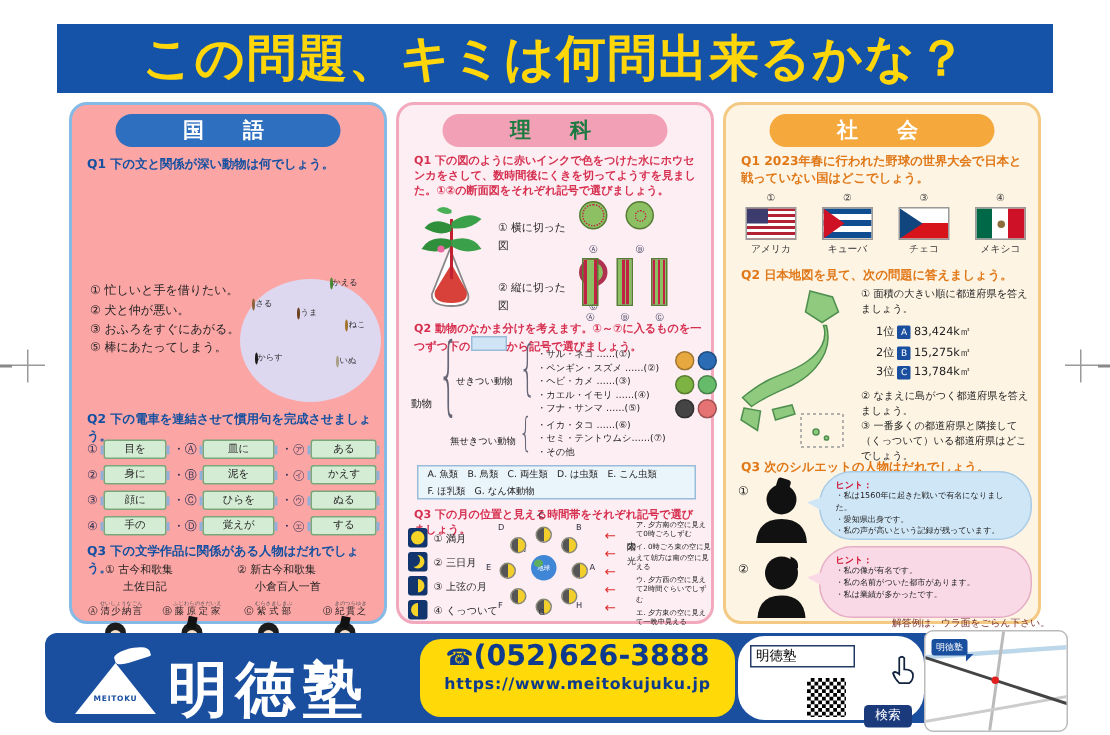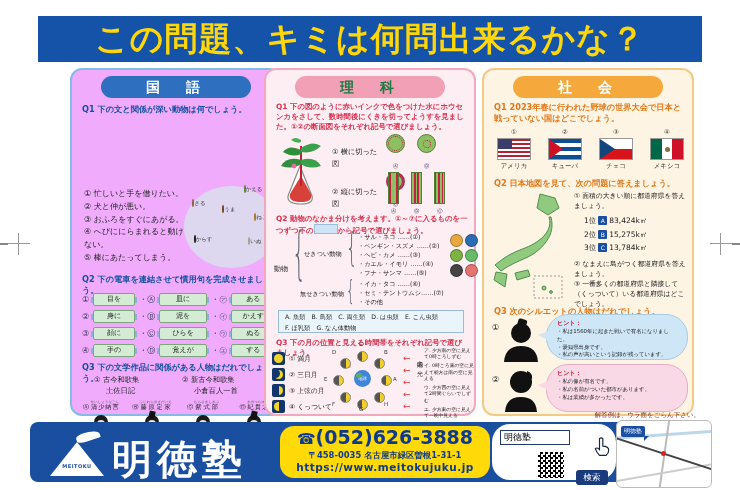--- a/index.html
+++ b/index.html
@@ -4,21 +4,21 @@
 <style>
   html,body{margin:0;padding:0;background:#fff;}
   .canvas{position:relative;width:740px;height:490px;background:#fff;overflow:hidden;
           font-family:"DejaVu Sans","Liberation Sans",sans-serif;color:#222;}
   
   .headline{position:absolute;left:38px;top:16px;width:664px;height:46px;background:#1553a8;
             display:flex;align-items:center;justify-content:center;}
   .headline span{color:#ffd60a;font-size:33px;font-weight:900;letter-spacing:1px;white-space:nowrap;}
   
   .card{position:absolute;top:68px;width:212px;height:348px;border-radius:12px;border:2px solid;box-sizing:border-box;}
-  .card.kokugo{left:46px;background:#f0abfc;border-color:#85b9e6;margin-left:24px;}
+  .card.kokugo{left:46px;background:#fca5a5;border-color:#85b9e6;}
   .card.rika{left:264px;background:#fdeef3;border-color:#f2a9bd;}
   .card.shakai{left:482px;background:#fdf4e4;border-color:#f3c983;}
   .pill{position:absolute;left:50%;transform:translateX(-50%);top:6px;width:150px;height:22px;border-radius:11px;
         text-align:center;font-weight:bold;font-size:14px;line-height:22px;letter-spacing:6px;}
   .kokugo .pill{background:#2e6fc0;color:#fff;}
   .rika .pill{background:#f2a0b5;color:#1a7a40;}
   .shakai .pill{background:#f5a83c;color:#fff;}
   .qh{position:absolute;font-weight:bold;font-size:8.2px;line-height:1.35;}
   .kokugo .qh{color:#1450a0;} .rika .qh{color:#d63050;} .shakai .qh{color:#e07818;}
   .bt{position:absolute;font-size:8px;line-height:1.6;color:#222;}
@@ -165,21 +165,20 @@
     <div class="pill">国　語</div>
 
     <div class="qh" style="left:10px;top:34px;width:192px;">
       <span>Q1</span>
       <span>下の文と関係が深い動物は何でしょう。</span>
     </div>
     <div class="bt" style="left:12px;top:118px;width:104px;">
       <div>① 忙しいと手を借りたい。</div>
       <div>② 犬と仲が悪い。</div>
       <div>③ おふろをすぐにあがる。</div>
-      <div>④ へびににらまれると動けない。</div>
       <div>⑤ 棒にあたってしまう。</div>
     </div>
     <div class="blob">
       <div class="ani" style="left:2px;top:14px;"><i class="dot" style="background:#c89058;"></i><span>さる</span></div>
       <div class="ani" style="left:56px;top:0px;"><i class="dot" style="background:#6cc04a;"></i><span>かえる</span></div>
       <div class="ani" style="left:64px;top:28px;"><i class="dot" style="background:#e8a840;"></i><span>ねこ</span></div>
       <div class="ani" style="left:6px;top:50px;"><i class="dot" style="background:#2a2a2a;"></i><span>からす</span></div>
       <div class="ani" style="left:32px;top:20px;"><i class="dot" style="background:#9a6030;width:18px;height:18px;"></i><span>うま</span></div>
       <div class="ani" style="left:58px;top:52px;"><i class="dot" style="background:#f2e2c0;"></i><span>いぬ</span></div>
     </div>
@@ -484,21 +483,20 @@
 
   <div class="bar">
     <div class="logo">
       <i class="wing"></i>
       <i class="mt"></i>
       <span class="lt">MEITOKU</span>
     </div>
     <div class="school">明徳塾</div>
     <div class="ybox">
       <div class="ph"><span class="tel">☎</span><span>(052)626-3888</span></div>
-      <div class="ad">〒458-0035 名古屋市緑区曽根1-31-1</div>
       <div class="ur">https://www.meitokujuku.jp</div>
     </div>
     <div class="wpanel">
       <input class="sinput" type="text" value="明徳塾" style="">
       <button class="sbtn">検索</button>
       <svg class="hand" viewBox="0 0 20 24">
         <path d="M7,2 q2,-2 4,0 l0,9 q7,0 7,5 q0,4 -3,6 l-8,0 q-4,-4 -5,-8 q2,-2 5,1 z" fill="#fff" stroke="#12243f" stroke-width="1.4"></path>
       </svg>
       <div class="qr"></div>
     </div>

